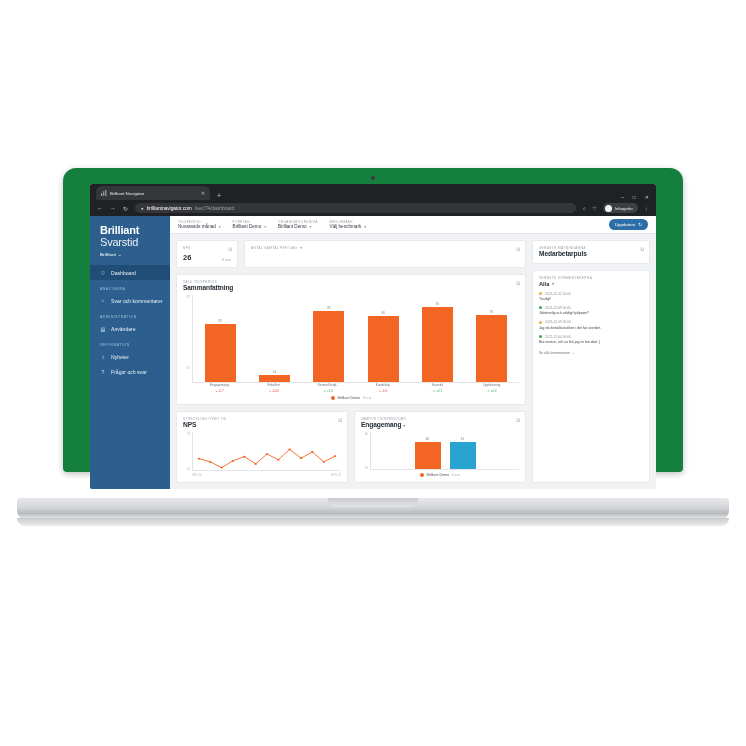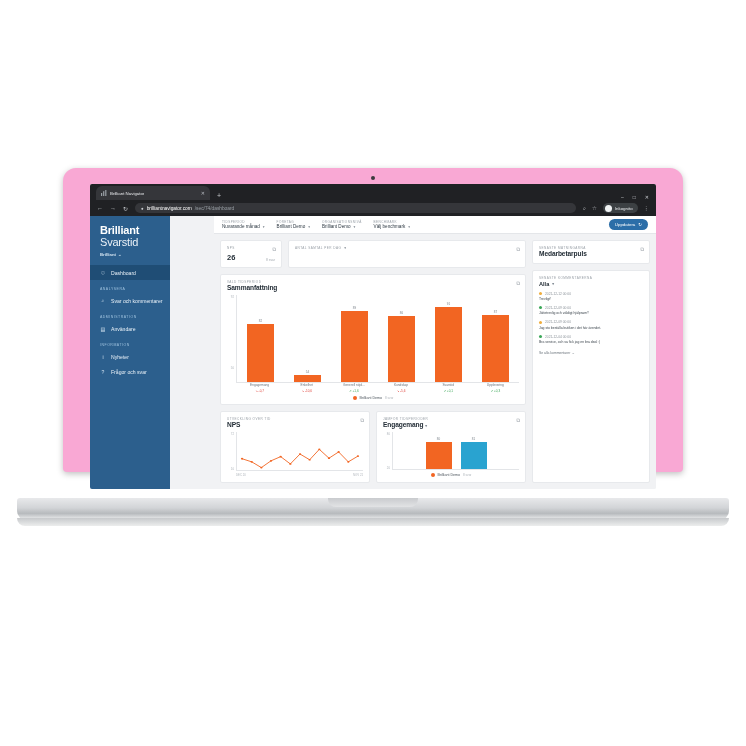--- a/index.html
+++ b/index.html
@@ -6,21 +6,21 @@
   body{
     width:746px;height:746px;background:#ffffff;overflow:hidden;
     font-family:"Liberation Sans", sans-serif;
   }
   .stage{position:relative;width:746px;height:746px;}
 
   
   .laptop{position:absolute;left:63px;top:168px;width:620px;}
   .lid{
     position:relative;width:620px;height:304px;
-    background:#f9a8d4;
+    background:#15803d;
     border-radius:13px 13px 4px 4px;
     box-shadow:0 2px 6px rgba(0,0,0,.25);
   }
   .lid:before{ 
     content:"";position:absolute;left:50%;top:8px;width:4px;height:4px;margin-left:-2px;
     background:#3a3a3d;border-radius:50%;
   }
   .screen{
     position:absolute;left:27px;top:16px;width:566px;height:305px;
     background:#f1f2f4;overflow:hidden;border-radius:2px;
@@ -79,21 +79,21 @@
   .brand-sub{font-size:4.3px;font-weight:bold;margin-top:4px;color:#cfe0ee;display:flex;align-items:center;gap:2px;}
 
   .nav-item{
     display:flex;align-items:center;gap:5px;padding:4.5px 0 4.5px 10px;
     font-size:5.1px;color:#e9f1f8;
   }
   .nav-item.active{background:#1f4d75;}
   .nav-ico{width:6px;height:6px;display:flex;align-items:center;justify-content:center;color:#cfe0ee;}
   .nav-sec{font-size:3.5px;letter-spacing:.5px;color:#9dc0dd;padding:7px 0 2px 10px;}
 
-  .content{flex:1;display:flex;flex-direction:column;min-width:0;padding-left:44px;}
+  .content{flex:1;display:flex;flex-direction:column;min-width:0;}
   .filterbar{
     background:#fff;border-bottom:1px solid #e4e6e9;
     display:flex;align-items:center;gap:12px;padding:4px 8px 4px 8px;height:18px;box-sizing:border-box;
   }
   .filter{min-width:0;}
   .filter-lab{font-size:3.1px;letter-spacing:.4px;color:#9aa1a8;line-height:4px;}
   .filter-val{font-size:4.6px;color:#2f3a44;display:flex;align-items:center;gap:3px;white-space:nowrap;}
   .caret{font-size:3.6px;color:#7a848d;}
   .refresh-btn{
     margin-left:auto;background:#2c6ea8;color:#fff;border-radius:8px;

